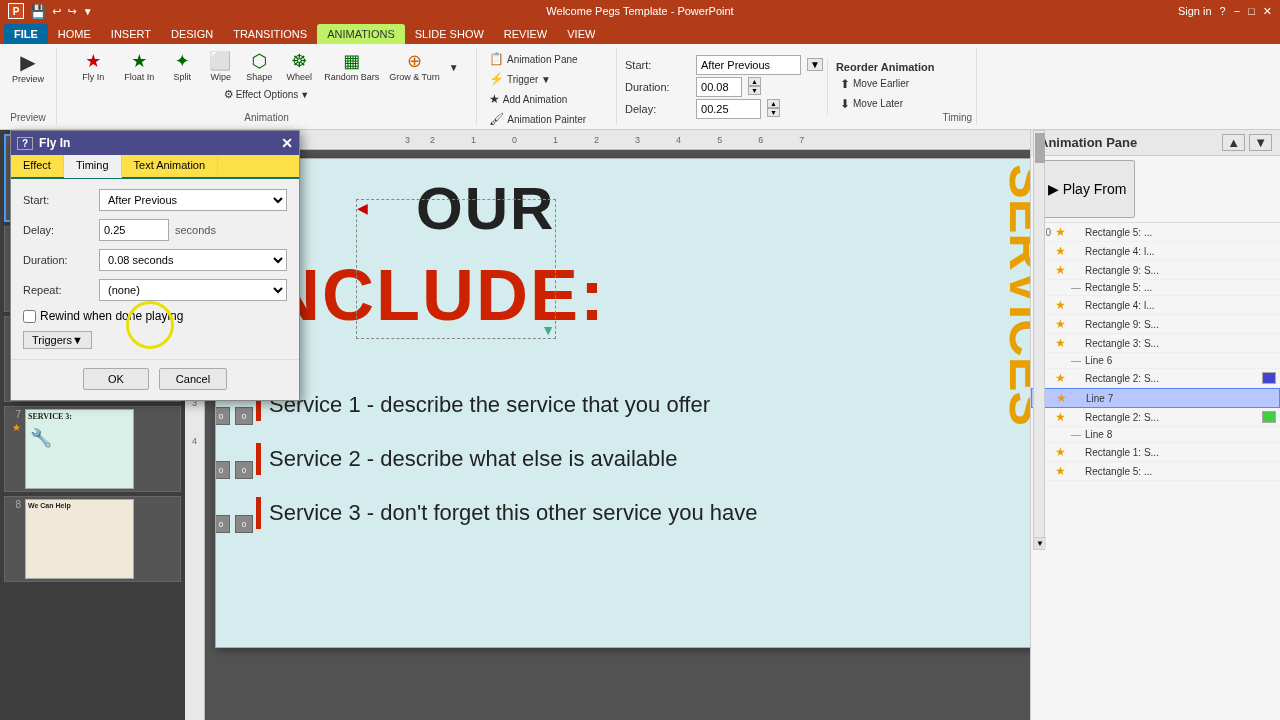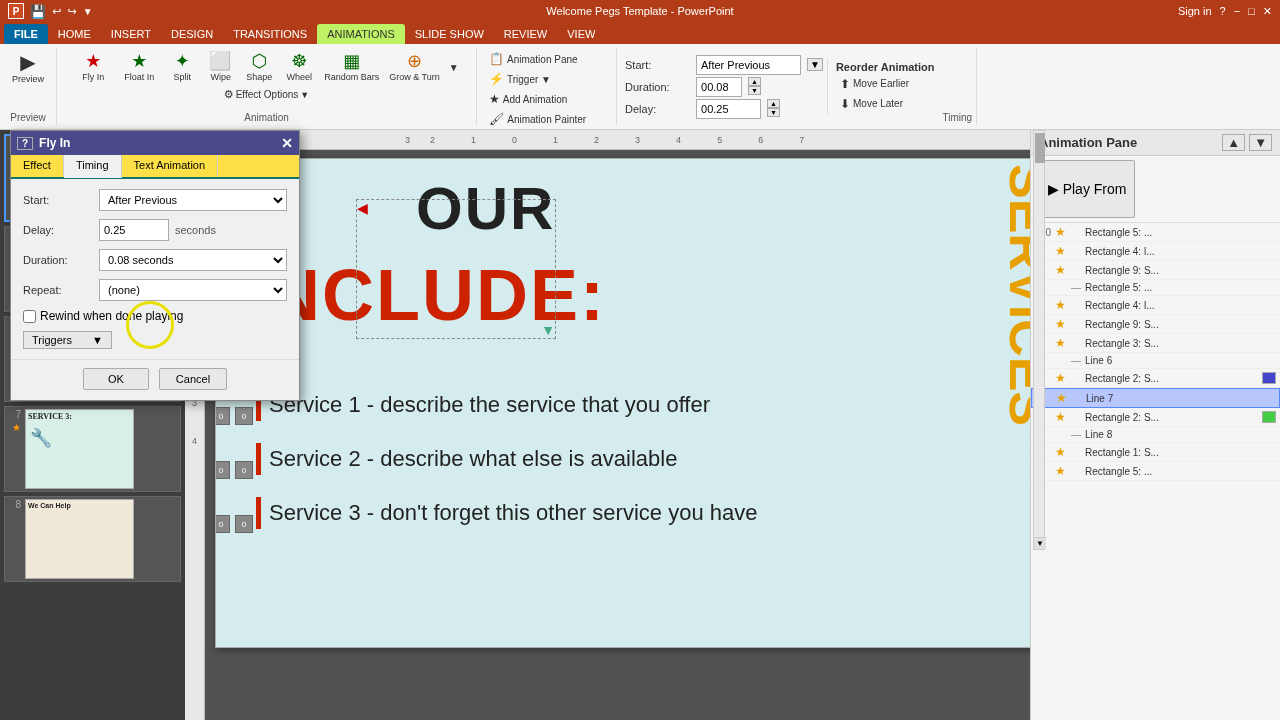--- a/index.html
+++ b/index.html
@@ -350,21 +350,21 @@
       margin-bottom: 8px;
     }
     .triggers-btn {
       border: 1px solid #aaa;
       background: #e8e8e8;
       font-size: 11px;
       padding: 2px 8px;
       cursor: pointer;
       display: flex;
       align-items: flex-start;
-      gap: 20px;
+      gap: 0;
     }
     .dialog-footer {
       display: flex;
       justify-content: center;
       gap: 10px;
       padding: 8px 12px 10px;
       border-top: 1px solid #ddd;
     }
     .dialog-ok {
       background: #e8e8e8;

